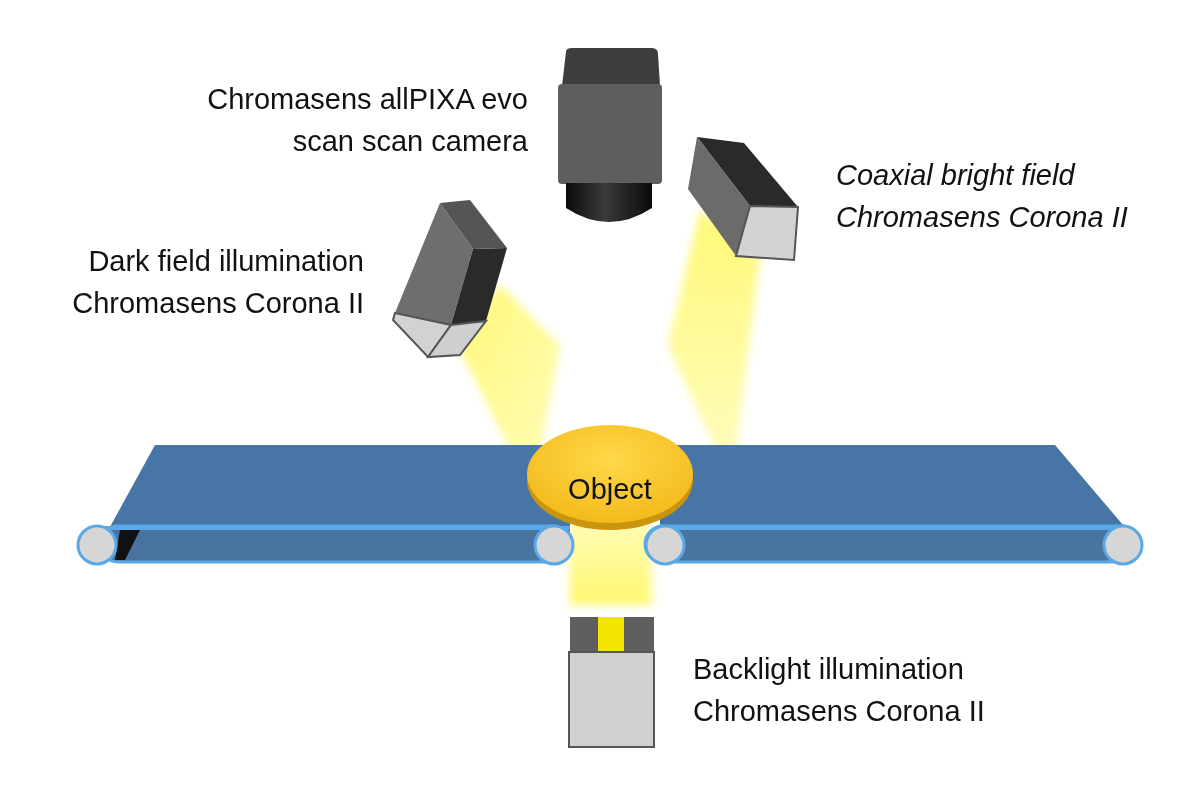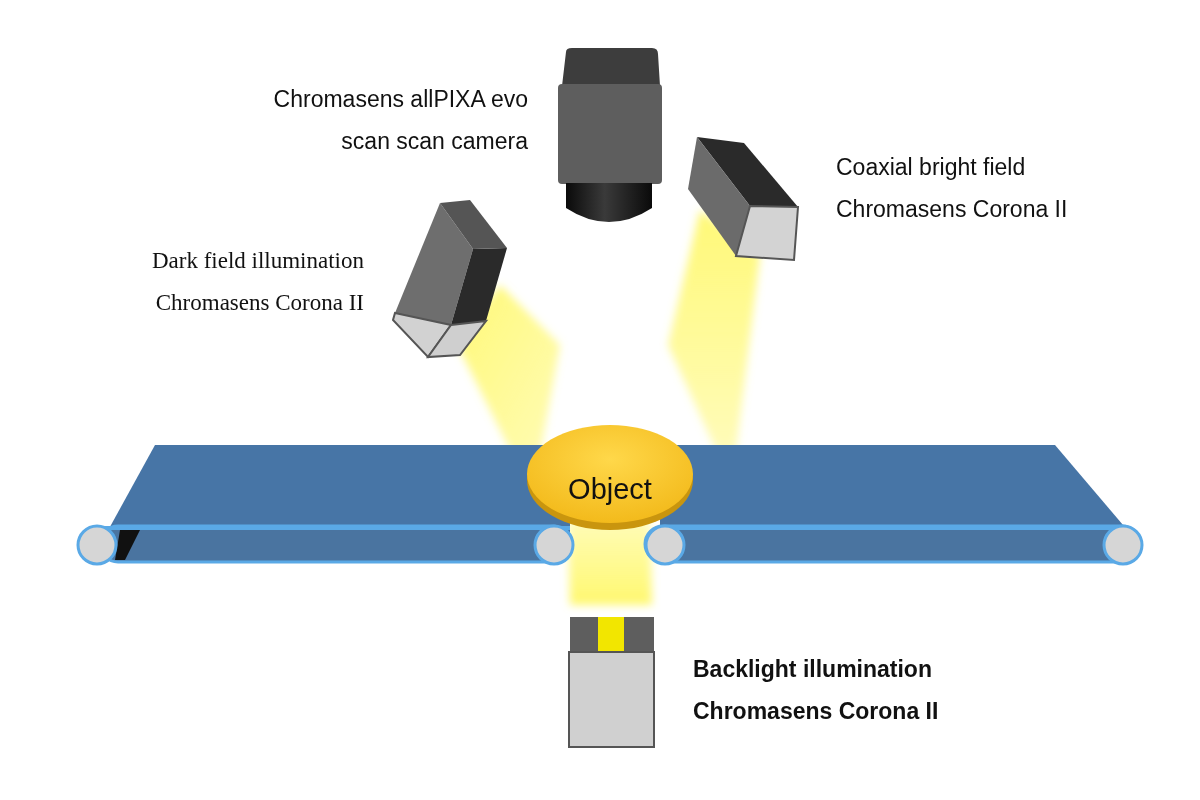--- a/index.html
+++ b/index.html
@@ -1,26 +1,26 @@
 <!DOCTYPE html>
 <html><head>
 <meta charset="utf-8">
 <style>
   html, body { margin: 0; padding: 0; background: #ffffff; }
   body { width: 1200px; height: 800px; position: relative; overflow: hidden;
          font-family: "Liberation Sans", sans-serif; }
   #scene { position: absolute; left: 0; top: 0; }
-  .label { position: absolute; color: #111111; font-size: 23px; line-height: 42px;
+  .label { position: absolute; color: #111111; font-size: 29px; line-height: 42px;
            font-family: "Liberation Sans", sans-serif; white-space: nowrap; }
   .label div { display: block; }
   .right-align { text-align: right; }
   #label-camera { right: 672px; top: 78px; }
-  #label-darkfield { right: 836px; top: 240px; font-family: Liberation Serif, serif; }
-  #label-coaxial { left: 836px; top: 146px; }
-  #label-backlight { left: 693px; top: 648px; font-weight: bold; }
+  #label-darkfield { right: 836px; top: 240px; }
+  #label-coaxial { left: 836px; top: 154px; font-style: italic; }
+  #label-backlight { left: 693px; top: 648px; }
   #object-text { position: absolute; left: 527px; top: 453px; width: 166px; text-align: center;
                  font-size: 29px; color: #111111; font-family: "Liberation Sans", sans-serif; margin-top: 20px; }
 </style>
 </head>
 <body>
 
 <svg id="scene" width="1200" height="800" viewBox="0 0 1200 800" xmlns="http://www.w3.org/2000/svg">
   <defs>
     <linearGradient id="beamGradDark" x1="0" y1="0" x2="1" y2="1">
       <stop offset="0" stop-color="#fff870" stop-opacity="0.95"></stop>

